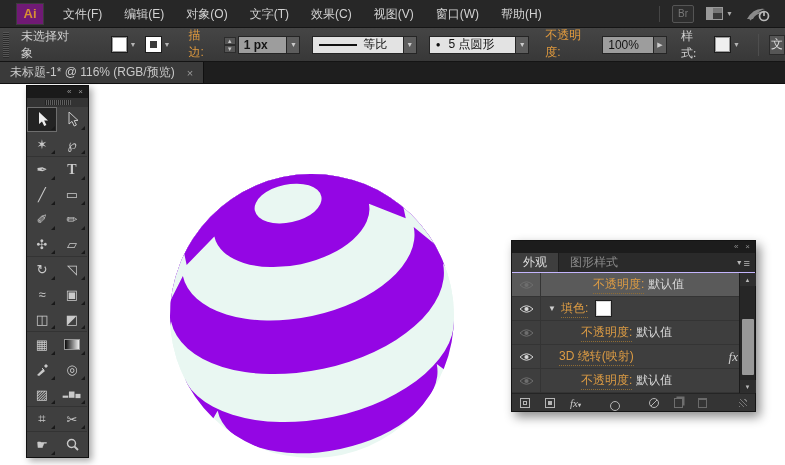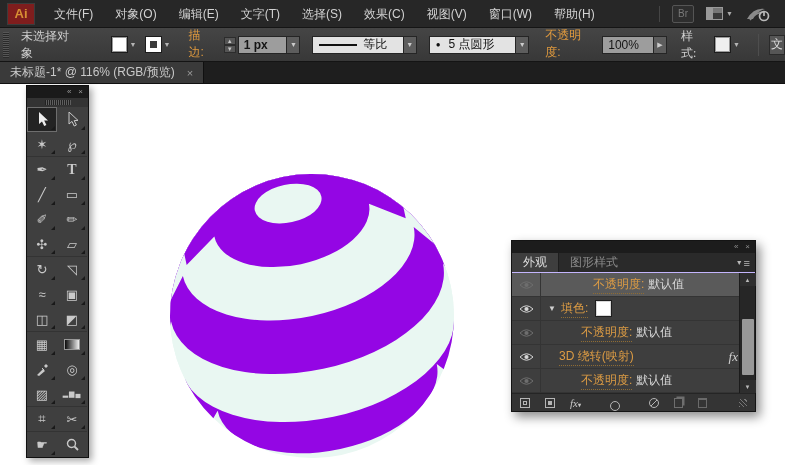--- a/index.html
+++ b/index.html
@@ -2,21 +2,21 @@
 <html><head>
 <meta charset="utf-8">
 <style>
   * { box-sizing: border-box; margin: 0; padding: 0; }
   html,body { width:785px; height:465px; overflow:hidden; }
   body { font-family:"Liberation Sans","DejaVu Sans",sans-serif; position:relative; background:#fff; }
 
   
   #menubar { position:absolute; top:0; left:0; width:785px; height:28px; background:#272727;
              border-bottom:1px solid #151515; display:flex; align-items:center; }
-  .ai-logo { width:28px; height:22px; margin-left:7px; background:#7f1d1d; border:1px solid #3c3c3c;
+  .ai-logo { width:28px; height:22px; margin-left:16px; background:#701a75; border:1px solid #3c3c3c;
              color:#d78f33; font-weight:bold; font-size:13px; display:flex; align-items:center; justify-content:center; }
   .menu-item { color:#d2d2d2; font-size:12px; padding:0 11px; height:28px; line-height:28px; cursor:default; }
   .mb-right { margin-left:auto; display:flex; align-items:center; gap:12px; margin-right:14px; }
   .mb-sep { width:1px; height:16px; background:#454545; }
   .br-btn { width:22px; height:18px; border:1px solid #555; border-radius:2px; color:#787878;
             font-size:10px; display:flex; align-items:center; justify-content:center; background:#2e2e2e; }
   .ws-btn { display:flex; align-items:center; gap:3px; }
   .ws-grid { width:17px; height:13px; border:1px solid #9a9a9a; background:#3a3a3a; position:relative; }
   .ws-grid i { position:absolute; left:0; top:0; width:6px; height:100%; background:#9a9a9a; }
   .ws-grid u { position:absolute; right:0; top:0; width:9px; height:5px; background:#777; }
@@ -129,24 +129,23 @@
   .fi-grip { margin-left:auto; width:8px; height:8px;
              background:repeating-linear-gradient(45deg,#777 0 1px,transparent 1px 3px); }
 </style>
 </head>
 <body>
 
 <div id="menubar">
   <div class="ai-logo">Ai</div>
   <div style="width:8px"></div>
   <div class="menu-item">文件(F)</div>
+  <div class="menu-item">编辑(E)</div>
   <div class="menu-item">对象(O)</div>
-  <div class="menu-item">编辑(E)</div>
   <div class="menu-item">文字(T)</div>
-  <div class="menu-item">选择(S)</div>
   <div class="menu-item">效果(C)</div>
   <div class="menu-item">视图(V)</div>
   <div class="menu-item">窗口(W)</div>
   <div class="menu-item">帮助(H)</div>
   <div class="mb-right">
     <div class="mb-sep"></div>
     <div class="br-btn">Br</div>
     <div class="ws-btn">
       <span class="ws-grid">
           <i></i>

